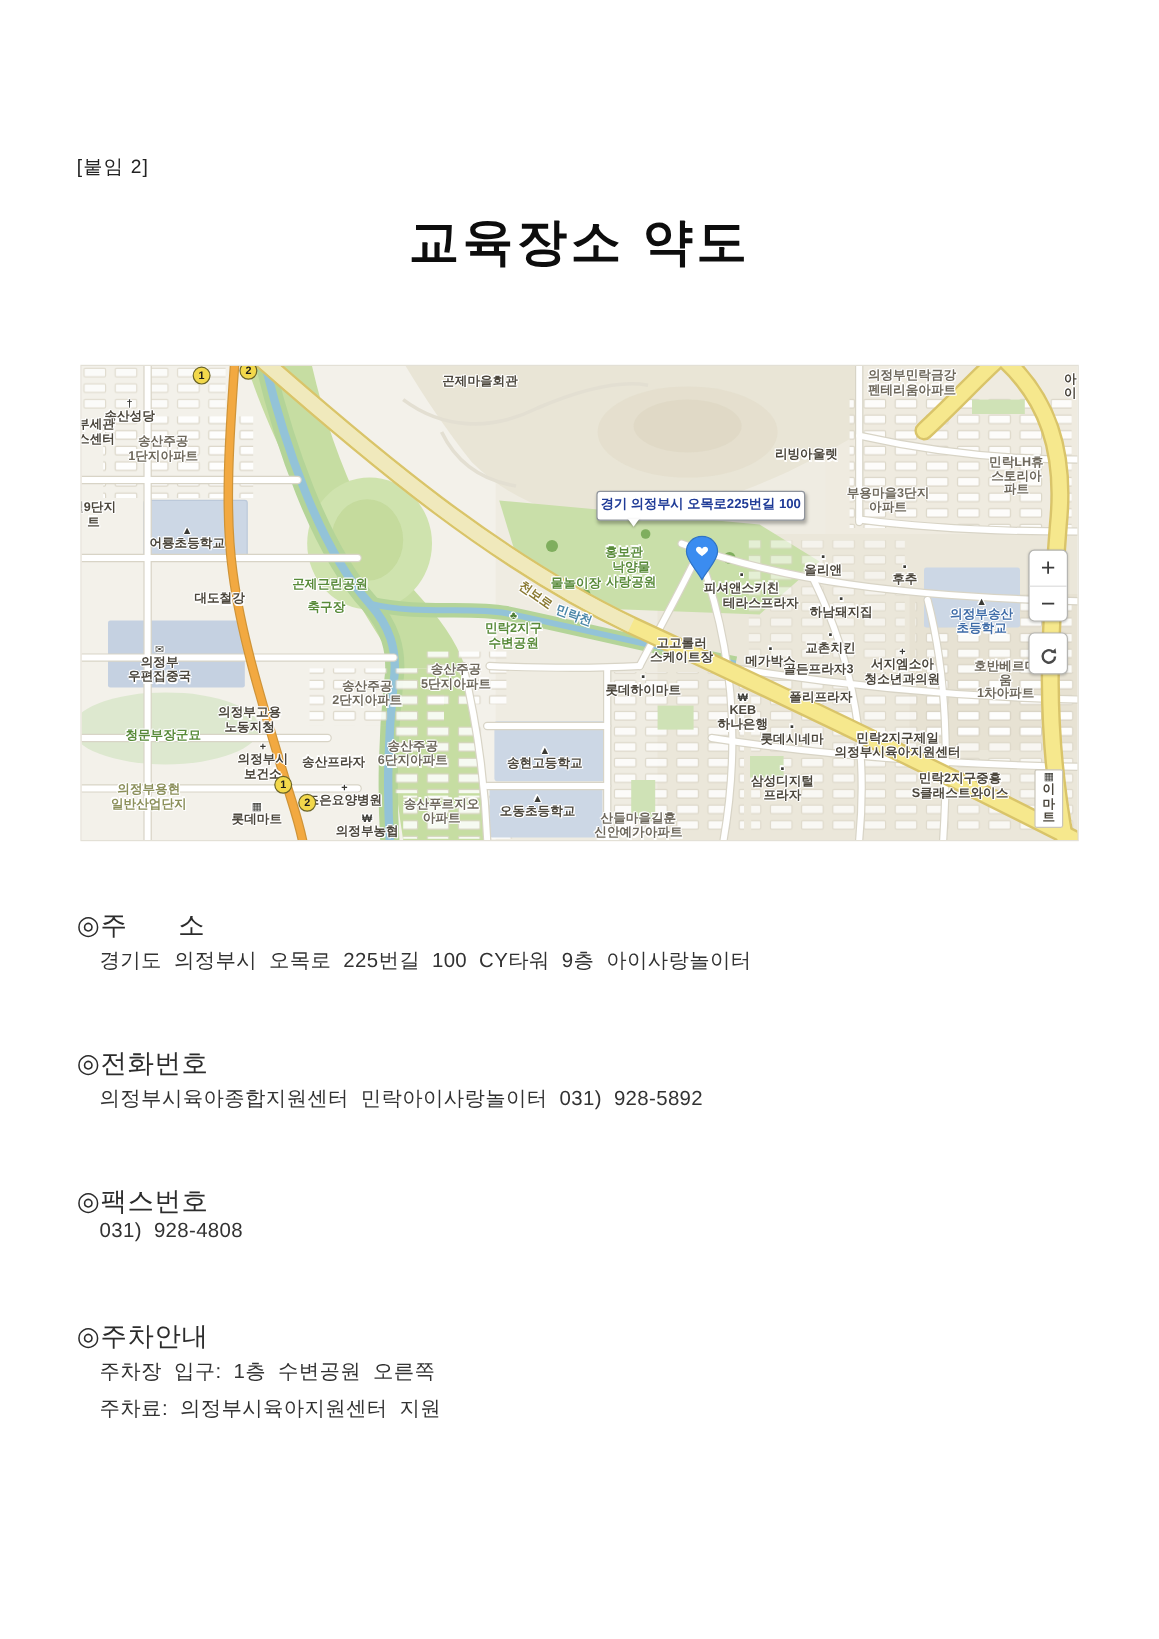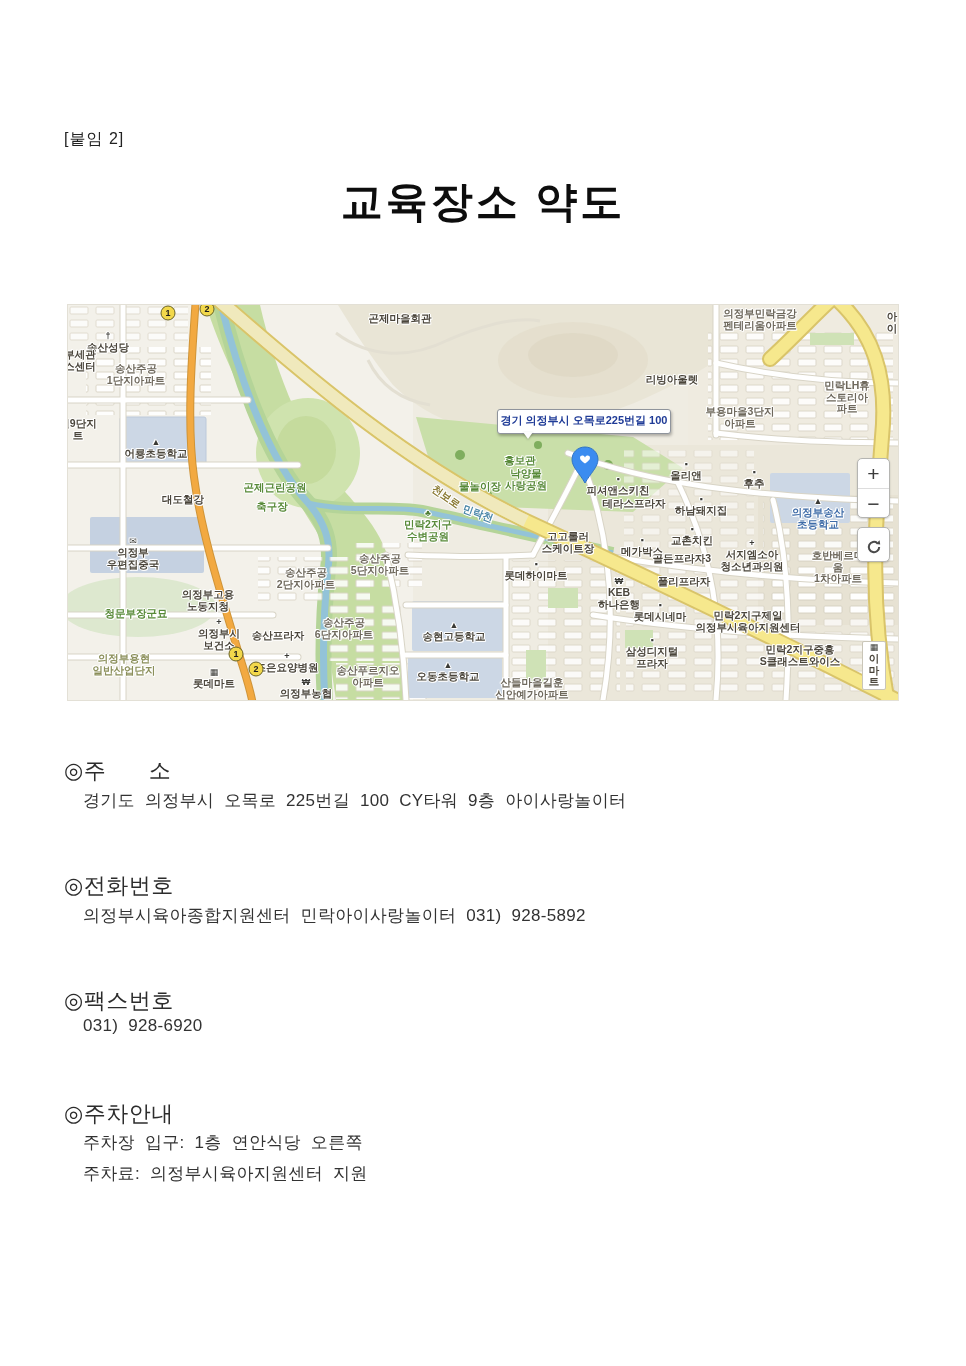--- a/index.html
+++ b/index.html
@@ -287,17 +287,17 @@
   </div>
 </div>
 
 <div class="sec-h" style="top:756px">◎주    소</div>
 <div class="sec-l" style="top:789px">경기도 의정부시 오목로 225번길 100 CY타워 9층 아이사랑놀이터</div>
 
 <div class="sec-h" style="top:871px">◎전화번호</div>
 <div class="sec-l" style="top:904px">의정부시육아종합지원센터 민락아이사랑놀이터 031) 928-5892</div>
 
 <div class="sec-h" style="top:986px">◎팩스번호</div>
-<div class="sec-l" style="top:1016px">031) 928-6920</div>
+<div class="sec-l" style="top:1016px">031) 928-4808</div>
 
 <div class="sec-h" style="top:1099px">◎주차안내</div>
-<div class="sec-l" style="top:1131px">주차장 입구: 1층 연안식당 오른쪽</div>
+<div class="sec-l" style="top:1131px">주차장 입구: 1층 수변공원 오른쪽</div>
 <div class="sec-l" style="top:1162px">주차료: 의정부시육아지원센터 지원</div>
 
 </body></html>

